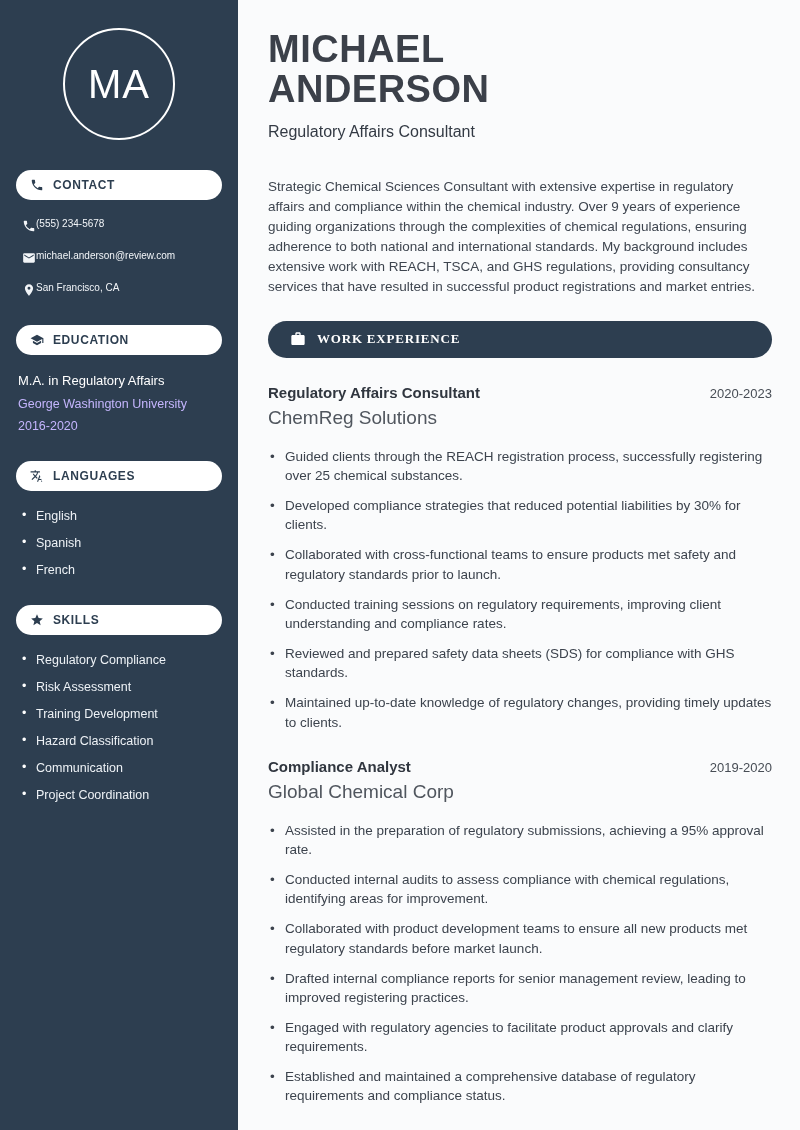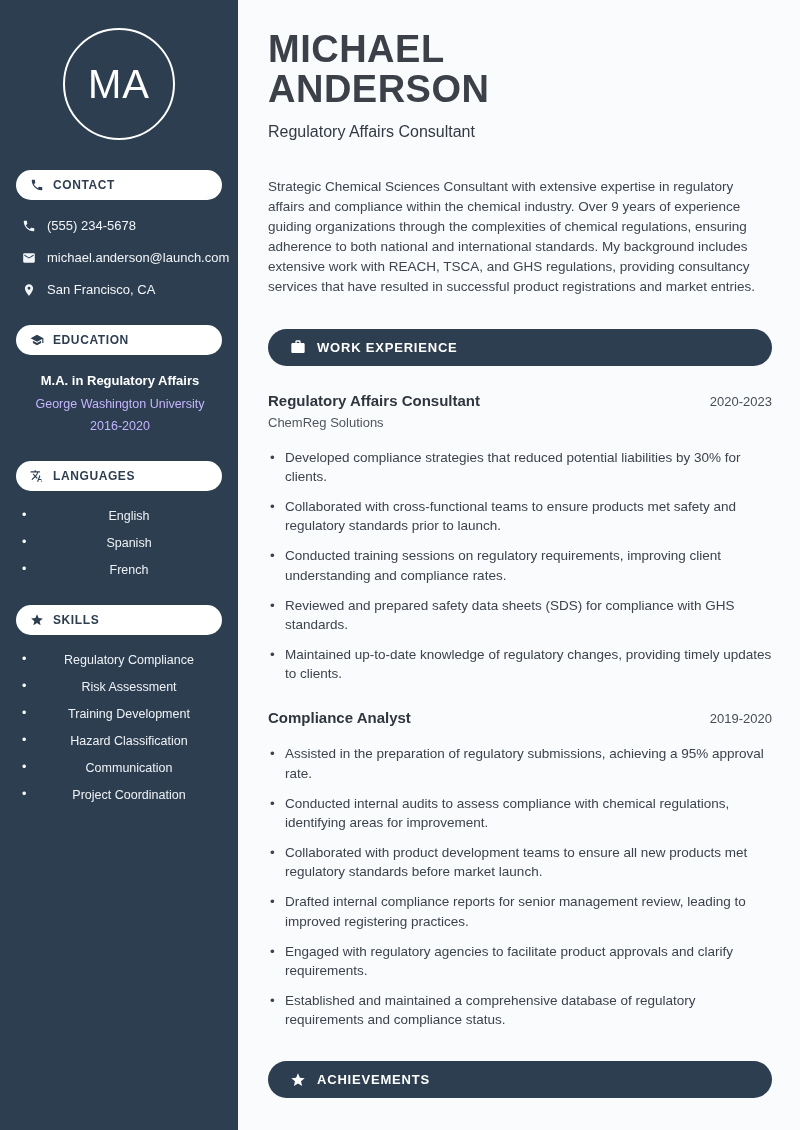--- a/index.html
+++ b/index.html
@@ -45,31 +45,30 @@
     display: flex;
     align-items: center;
     gap: 9px;
     padding: 0 14px;
     font-size: 12px;
     font-weight: 700;
     letter-spacing: 0.6px;
     margin-bottom: 18px;
   }
   .pill-header svg { width: 14px; height: 14px; flex: 0 0 auto; }
-  .side-section { margin-bottom: 28px; text-align: center; }
+  .side-section { margin-bottom: 28px; }
   .contact-row {
     display: flex;
     align-items: flex-start;
-    gap: 11px;
     margin: 0 0 17px 6px;
-    font-size: 13px;
+    font-size: 10px;
     color: #f2f5f8;
   }
   .contact-row svg { width: 14px; height: 14px; flex: 0 0 auto; margin-top: 1px; }
-  .edu-degree { font-size: 13px; font-weight: 700; margin: 0 0 9px 2px; color: #ffffff; }
+  .edu-degree { font-size: 13px; font-weight: 400; margin: 0 0 9px 2px; color: #ffffff; }
   .edu-line { font-size: 12.5px; color: #c4b5fd; margin: 0 0 8px 2px; }
   .side-list { list-style: none; }
   .side-list li {
     font-size: 12.5px;
     color: #eef2f6;
     margin: 0 0 13px 6px;
     padding-left: 14px;
     position: relative;
   }
   .side-list li::before {
@@ -98,39 +97,40 @@
     color: #333a44;
     margin-top: 14px;
   }
   .summary {
     margin-top: 36px;
     font-size: 13.5px;
     line-height: 1.48;
     color: #3e454f;
   }
   .banner {
-    margin-top: 32px;
+    margin-top: 24px;
     background: #2d3e50;
     color: #ffffff;
     border-radius: 19px;
     height: 37px;
     display: flex;
     align-items: center;
     gap: 11px;
     padding: 0 22px;
     font-size: 13px;
     font-weight: 700;
     letter-spacing: 0.8px;
+    font-family: Liberation Serif, serif;
   }
   .banner svg { width: 16px; height: 16px; flex: 0 0 auto; }
   .job { margin-top: 26px; }
   .job-head { display: flex; justify-content: space-between; align-items: baseline; }
   .job-head h3 { font-size: 15px; font-weight: 700; color: #30363f; }
   .job-dates { font-size: 13px; color: #474d55; text-align: right; }
-  .company { font-size: 13px; color: #50565e; margin-top: 6px; }
+  .company { font-size: 19px; color: #50565e; margin-top: 6px; }
   .bullets { list-style: none; margin-top: 18px; }
   .bullets li {
     font-size: 13.5px;
     line-height: 1.42;
     color: #3c434d;
     margin-bottom: 11px;
     padding-left: 17px;
     position: relative;
   }
   .bullets li::before {
@@ -163,21 +163,21 @@
       <div class="contact-row">
         <svg viewBox="0 0 24 24" fill="currentColor">
             <path d="M6.62 10.79c1.44 2.83 3.76 5.15 6.59 6.59l2.2-2.2c.27-.27.67-.36 1.02-.24 1.12.37 2.33.57 3.57.57.55 0 1 .45 1 1V20c0 .55-.45 1-1 1-9.39 0-17-7.61-17-17 0-.55.45-1 1-1h3.5c.55 0 1 .45 1 1 0 1.25.2 2.45.57 3.57.11.35.03.74-.25 1.02l-2.2 2.2z"></path>
           </svg>
         <span>(555) 234-5678</span>
       </div>
       <div class="contact-row">
         <svg viewBox="0 0 24 24" fill="currentColor">
             <path d="M20 4H4c-1.1 0-1.99.9-1.99 2L2 18c0 1.1.9 2 2 2h16c1.1 0 2-.9 2-2V6c0-1.1-.9-2-2-2zm0 4l-8 5-8-5V6l8 5 8-5v2z"></path>
           </svg>
-        <span>michael.anderson@launch.com</span>
+        <span>michael.anderson@review.com</span>
       </div>
       <div class="contact-row">
         <svg viewBox="0 0 24 24" fill="currentColor">
             <path d="M12 2C8.13 2 5 5.13 5 9c0 5.25 7 13 7 13s7-7.75 7-13c0-3.87-3.13-7-7-7zm0 9.5a2.5 2.5 0 1 1 0-5 2.5 2.5 0 0 1 0 5z"></path>
           </svg>
         <span>San Francisco, CA</span>
       </div>
     </section>
 
     <section class="side-section">
@@ -242,33 +242,35 @@
       <span>WORK EXPERIENCE</span>
     </div>
 
     <section class="job">
       <div class="job-head">
         <h3>Regulatory Affairs Consultant</h3>
         <span class="job-dates">2020-2023</span>
       </div>
       <div class="company">ChemReg Solutions</div>
       <ul class="bullets">
+        <li>Guided clients through the REACH registration process, successfully registering over 25 chemical substances.</li>
         <li>Developed compliance strategies that reduced potential liabilities by 30% for clients.</li>
         <li>Collaborated with cross-functional teams to ensure products met safety and regulatory standards prior to launch.</li>
         <li>Conducted training sessions on regulatory requirements, improving client understanding and compliance rates.</li>
         <li>Reviewed and prepared safety data sheets (SDS) for compliance with GHS standards.</li>
         <li>Maintained up-to-date knowledge of regulatory changes, providing timely updates to clients.</li>
       </ul>
     </section>
 
     <section class="job">
       <div class="job-head">
         <h3>Compliance Analyst</h3>
         <span class="job-dates">2019-2020</span>
       </div>
+      <div class="company">Global Chemical Corp</div>
       <ul class="bullets">
         <li>Assisted in the preparation of regulatory submissions, achieving a 95% approval rate.</li>
         <li>Conducted internal audits to assess compliance with chemical regulations, identifying areas for improvement.</li>
         <li>Collaborated with product development teams to ensure all new products met regulatory standards before market launch.</li>
         <li>Drafted internal compliance reports for senior management review, leading to improved registering practices.</li>
         <li>Engaged with regulatory agencies to facilitate product approvals and clarify requirements.</li>
         <li>Established and maintained a comprehensive database of regulatory requirements and compliance status.</li>
       </ul>
     </section>
 

